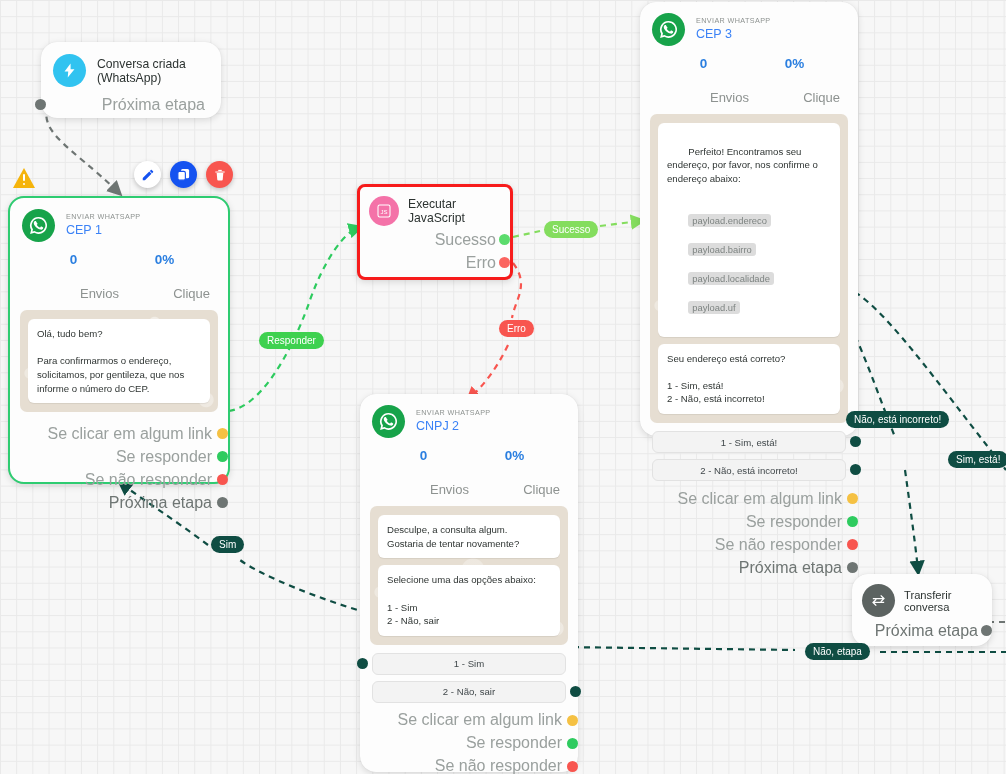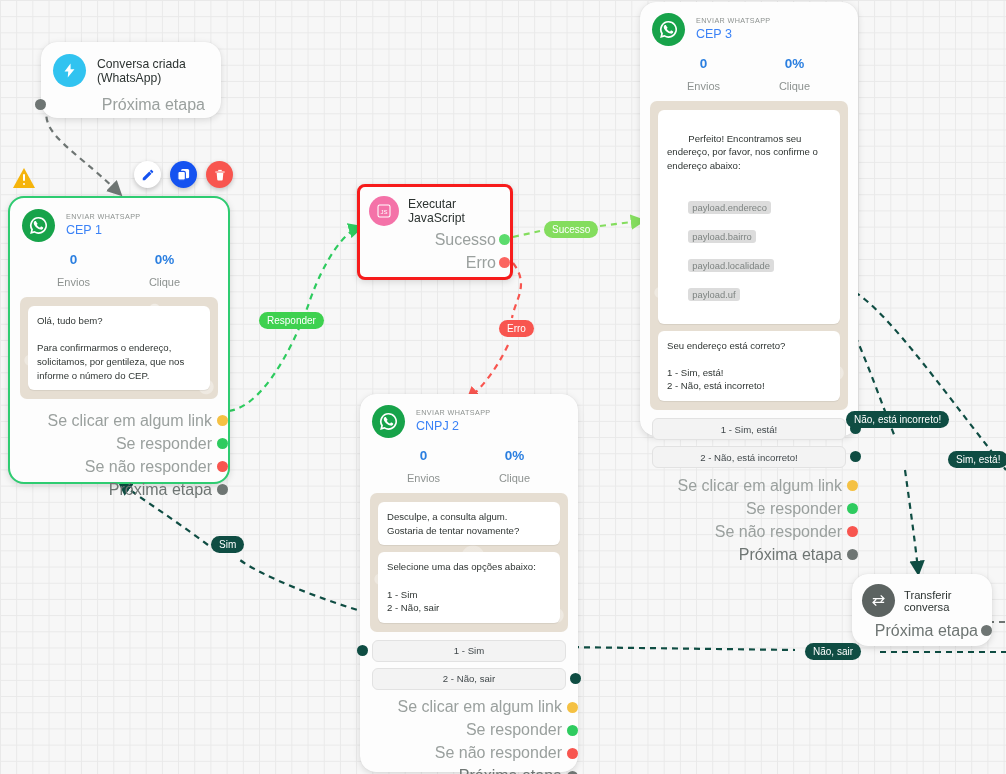--- a/index.html
+++ b/index.html
@@ -61,21 +61,21 @@
   }
   .node-title { font-size: 12.5px; color: #3b82f6; }
   .node-title-inline { font-size: 12.2px; color: #2c3331; }
 
   
   .stats {
     display: flex; padding: 6px 18px 9px 18px;
   }
   .stat { flex: 1; text-align: center; }
   .stat .val { font-size: 13.5px; color: #2b7fe0; font-weight: 700; line-height: 1.2; }
-  .stat .lbl { font-size: 11px; color: #8d9290; margin-top: 8px; }
+  .stat .lbl { font-size: 13px; color: #8d9290; margin-top: 18px; text-align: right; }
 
   
   .wa-pane {
     margin: 0 10px 8px 10px;
     border-radius: 7px;
     padding: 9px 8px;
     background-color: #e6ded2;
     background-image:
       radial-gradient(circle at 12% 22%, rgba(255,255,255,.55) 0 7px, transparent 8px),
       radial-gradient(circle at 68% 12%, rgba(255,255,255,.45) 0 5px, transparent 6px),
@@ -149,21 +149,21 @@
   
   .edge-label {
     position: absolute;
     border-radius: 9px;
     padding: 2.5px 8px;
     font-size: 10px;
     color: #ffffff;
     white-space: nowrap;
     line-height: 1.15;
   }
-  .edge-label.green { background: #3ed14f; }
+  .edge-label.green { background: #3ed14f; margin-top: 20px; }
   .edge-label.lgreen { background: #84dd5e; }
   .edge-label.red { background: #f8554f; }
   .edge-label.teal { background: #0f4d43; }
 
   
   .warn-badge { position: absolute; }
 </style>
 </head>
 <body>
 
@@ -488,15 +488,15 @@
   <div class="edge-label lgreen" style="left:544px; top:221px;">Sucesso</div>
 
   <div class="edge-label red" style="left:499px; top:320px;">Erro</div>
 
   <div class="edge-label teal" style="left:211px; top:536px;">Sim</div>
 
   <div class="edge-label teal" style="left:846px; top:411px;">Não, está incorreto!</div>
 
   <div class="edge-label teal" style="left:948px; top:451px;">Sim, está!</div>
 
-  <div class="edge-label teal" style="left:805px; top:643px;">Não, sair</div>
+  <div class="edge-label teal" style="left:805px; top:643px;">Não, etapa</div>
 
 </div>
 
 </body></html>

